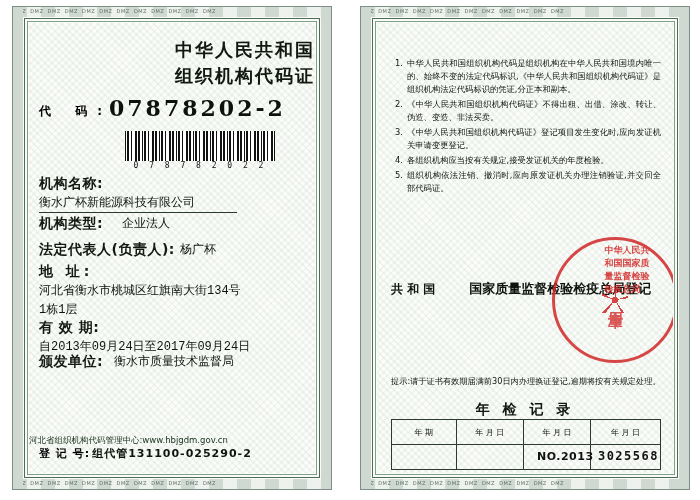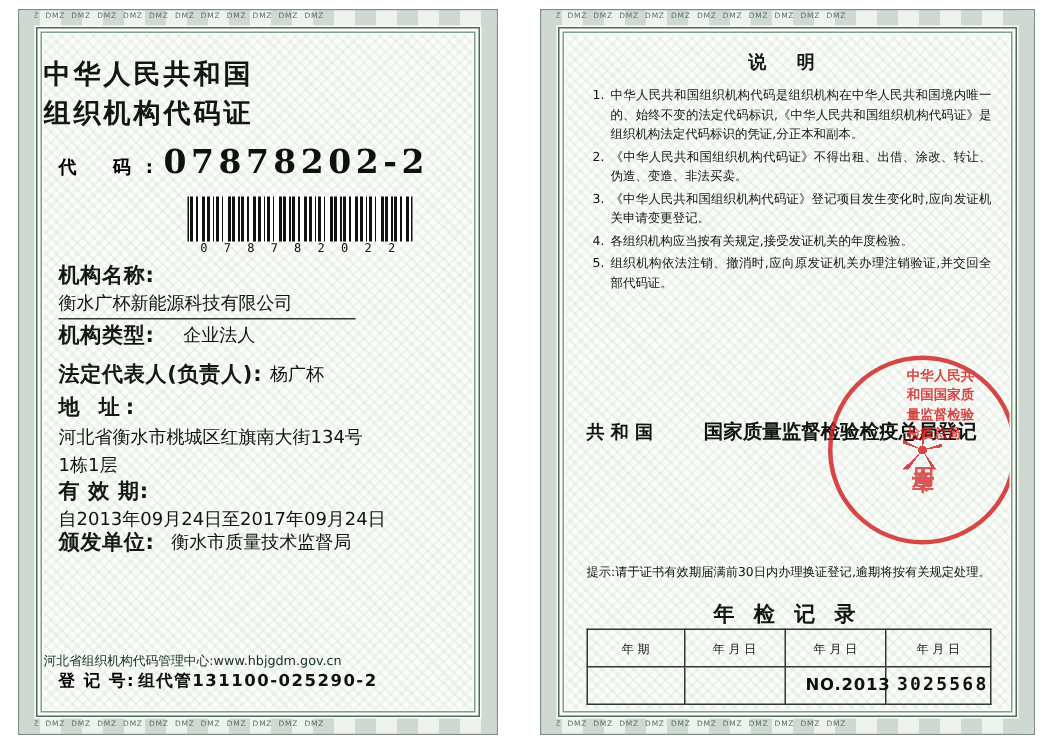--- a/index.html
+++ b/index.html
@@ -55,21 +55,21 @@
     position:absolute;left:16px;top:16px;right:16px;bottom:16px;
     background:
       repeating-linear-gradient(45deg, rgba(190,210,195,.20) 0 2px, rgba(255,255,255,0) 2px 5px),
       repeating-linear-gradient(-45deg, rgba(190,210,195,.16) 0 2px, rgba(255,255,255,0) 2px 5px),
       #fcfdfa;
     overflow:hidden;
   }
 
   
   .title{
-    text-align:left;
+    text-align:right;
     font-family:"DejaVu Sans","Liberation Sans",sans-serif;
     font-weight:bold;
     color:#11180f;
     font-size:18px;
     letter-spacing:2px;
     line-height:26px;
     margin-top:14px;
   }
 
   .code-label{position:absolute;left:10px;top:80px;font-size:12px;font-weight:bold;letter-spacing:10px;}
@@ -86,21 +86,21 @@
       #111 13px 15px,#fff 15px 17px);
   }
   .barcode-num{
     position:absolute;left:96px;top:138px;width:150px;
     text-align:center;font-size:8px;letter-spacing:3px;color:#111;
     font-family:"DejaVu Sans Mono","Liberation Mono",monospace;
   }
 
   .f-row{position:absolute;left:10px;right:8px;}
   .f-lbl{display:inline-block;font-size:14px;font-weight:bold;letter-spacing:.5px;color:#141a12;vertical-align:top;}
-  .f-val{display:inline-block;font-size:12px;color:#0e140e;vertical-align:top;}
+  .f-val{display:inline-block;font-size:12px;color:#0e140e;vertical-align:top;font-family:Liberation Mono, monospace;}
   .underline{border-bottom:1px solid #2d3a2e;}
 
   .bottom-note{
     position:absolute;left:0;right:0;bottom:26px;
     font-size:8.5px;color:#16301c;
   }
   .regno{
     position:absolute;left:0;right:0;bottom:12px;text-align:center;
     font-size:11px;font-weight:bold;color:#101510;letter-spacing:1px;
   }
@@ -248,21 +248,20 @@
     <div class="dmz-band dmz-bottom">
       <span class="dmz-text">DMZ&nbsp;&nbsp;DMZ&nbsp;&nbsp;DMZ&nbsp;&nbsp;DMZ&nbsp;&nbsp;DMZ&nbsp;&nbsp;DMZ&nbsp;&nbsp;DMZ&nbsp;&nbsp;DMZ&nbsp;&nbsp;DMZ&nbsp;&nbsp;DMZ&nbsp;&nbsp;DMZ&nbsp;&nbsp;DMZ</span>
     </div>
     <div class="dmz-band dmz-left"></div>
     <div class="dmz-band dmz-right"></div>
 
     <div class="inner-frame"></div>
 
     <div class="paper">
 
-      <div class="sm-title">说    明</div>
 
       <div class="notes">
         <div class="note-item">
           <span class="note-idx">1.</span>
           <span class="note-txt">中华人民共和国组织机构代码是组织机构在中华人民共和国境内唯一的、始终不变的法定代码标识,《中华人民共和国组织机构代码证》是组织机构法定代码标识的凭证,分正本和副本。</span>
         </div>
         <div class="note-item">
           <span class="note-idx">2.</span>
           <span class="note-txt">《中华人民共和国组织机构代码证》不得出租、出借、涂改、转让、伪造、变造、非法买卖。</span>
         </div>

